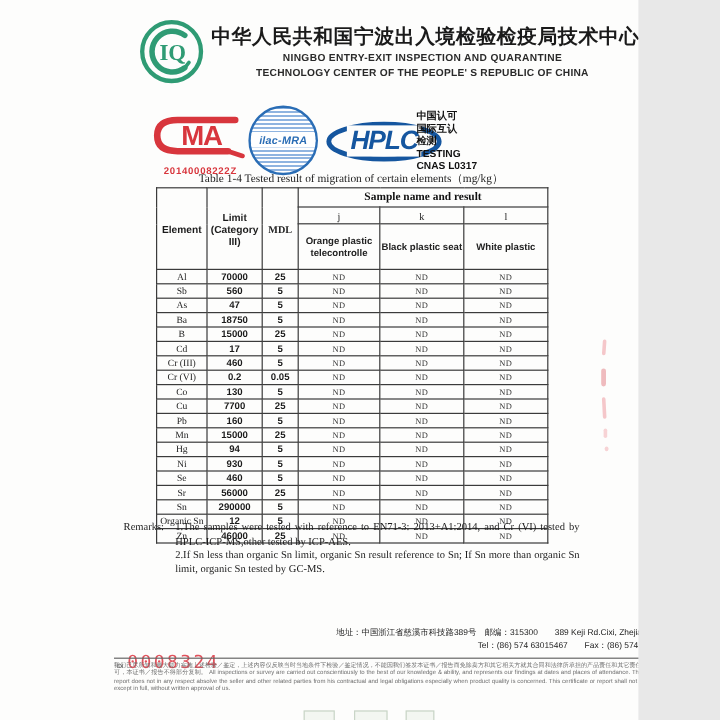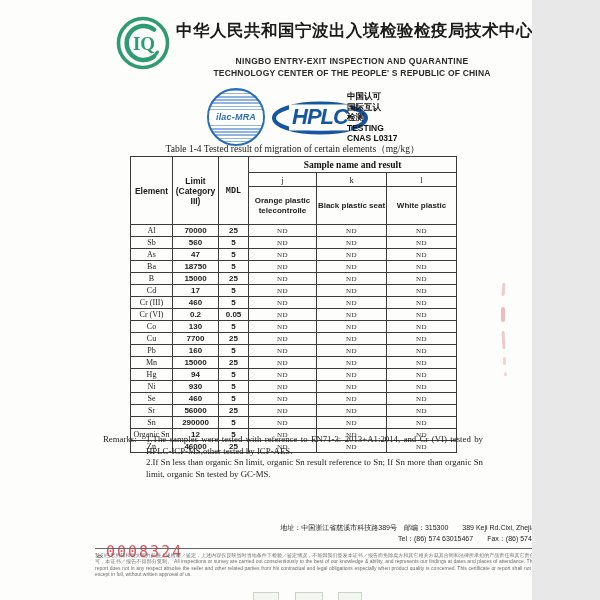--- a/index.html
+++ b/index.html
@@ -3,21 +3,21 @@
 <meta charset="utf-8">
 <style>
   html,body{margin:0;padding:0;background:#e8e8e8;}
   .page{position:relative;width:532px;height:600px;background:#fdfdfc;overflow:hidden;
         font-family:"Liberation Serif",serif;color:#1c1c1c;}
   
   .ciq-logo{position:absolute;left:116px;top:16px;width:54px;height:54px;}
   .org-zh{position:absolute;left:176px;top:20px;width:368px;font-size:16.5px;font-weight:bold;
           letter-spacing:.5px;white-space:nowrap;font-family:"Liberation Sans",sans-serif;color:#1a1a1a;}
   .org-en{position:absolute;left:150px;top:43px;width:404px;text-align:center;
-          font-family:"Liberation Sans",sans-serif;font-weight:bold;color:#2a2a2a;margin-top:13px;}
+          font-family:"Liberation Sans",sans-serif;font-weight:bold;color:#2a2a2a;}
   .org-en .l1{font-size:8.5px;letter-spacing:.3px;}
   .org-en .l2{font-size:8.5px;letter-spacing:.2px;margin-top:2px;}
   
   .cma{position:absolute;left:121px;top:94px;width:92px;text-align:center;}
   .cma-number{font-size:8px;font-weight:bold;color:#d8363d;font-family:"Liberation Sans",sans-serif;
               letter-spacing:.6px;margin-top:1px;}
   .ilac{position:absolute;left:207px;top:88px;width:58px;height:58px;border-radius:50%;
         border:2px solid #2a6db5;box-sizing:border-box;overflow:hidden;
         background:repeating-linear-gradient(0deg,#ffffff 0 1.6px,#8fb4e0 1.6px 3.2px);}
   .ilac-band{position:absolute;left:0;right:0;top:21px;height:12px;background:#fff;
@@ -35,21 +35,21 @@
   .report-meta .row span.lab{display:inline-block;min-width:33px;}
   
   .tbl-title{position:absolute;left:130px;top:143px;width:325px;text-align:center;font-size:9.5px;color:#222;}
   table.results{position:absolute;left:130px;top:156px;width:326px;border-collapse:collapse;
                 table-layout:fixed;background:#fdfdfc;}
   table.results th,table.results td{border:1px solid #3b3b3b;padding:0;text-align:center;
                 vertical-align:middle;overflow:hidden;}
   th.h-el{font-family:"Liberation Sans",sans-serif;font-size:8.5px;color:#1b1b1b;}
   th.h-limit{font-family:"Liberation Sans",sans-serif;font-size:8.5px;line-height:10px;color:#1b1b1b;}
   th.h-limit .sub{font-weight:bold;}
-  th.h-mdl{font-family:Liberation Mono, monospace;font-size:8.5px;color:#1b1b1b;}
+  th.h-mdl{font-family:Liberation Serif, serif;font-size:8.5px;color:#1b1b1b;}
   th.h-sample{font-size:9.5px;height:15px;font-family:"Liberation Serif",serif;color:#111;margin-left:11px;}
   th.h-letter{font-weight:normal;font-size:8.5px;height:13px;}
   th.h-desc{font-family:"Liberation Sans",sans-serif;font-weight:600;font-size:8px;
             line-height:9.5px;height:37px;color:#222;}
   td.c-el{font-size:8px;height:11px;color:#222;}
   td.c-limit,td.c-mdl{font-family:"Liberation Sans",sans-serif;font-weight:bold;font-size:8px;color:#1b1b1b;}
   td.c-res{font-size:7px;letter-spacing:.4px;color:#333;}
   
   .remarks{position:absolute;left:103px;top:434px;width:380px;display:flex;font-size:8.8px;line-height:11.5px;}
   .remarks .lab{flex:0 0 43px;}
@@ -80,20 +80,28 @@
       <path d="M 38 40.5 l 3.5 -4.5" fill="none" stroke="#2f9b74" stroke-width="3" stroke-linecap="round"></path>
       <text x="28" y="34" text-anchor="middle" font-family="Liberation Serif, serif" font-weight="bold" font-size="19" fill="#2f9b74">IQ</text>
     </svg>
   </div>
   <div class="org-zh">中华人民共和国宁波出入境检验检疫局技术中心</div>
   <div class="org-en">
     <div class="l1">NINGBO ENTRY-EXIT INSPECTION AND QUARANTINE</div>
     <div class="l2">TECHNOLOGY CENTER OF THE PEOPLE' S REPUBLIC OF CHINA</div>
   </div>
 
+  <div class="cma">
+    <svg width="86" height="38" viewBox="0 0 86 38">
+      <path d="M 72 6 L 24 6 Q 7 6 7 19 Q 7 32 24 32 L 66 32" fill="none" stroke="#d8363d" stroke-width="5.5" stroke-linecap="round"></path>
+      <path d="M 66 32 L 78 36" fill="none" stroke="#d8363d" stroke-width="4" stroke-linecap="round"></path>
+      <text x="44" y="27" text-anchor="middle" font-family="Liberation Sans, sans-serif" font-weight="bold" font-size="23" fill="#d8363d" letter-spacing="-1">MA</text>
+    </svg>
+    <div class="cma-number">20140008222Z</div>
+  </div>
 
   <div class="ilac">
     <div class="ilac-band">
       <span>ilac-MRA</span>
     </div>
   </div>
 
   <div class="cnas">
     <svg width="100" height="44" viewBox="0 0 100 44">
       <ellipse cx="50" cy="22" rx="46" ry="14.5" fill="none" stroke="#15569f" stroke-width="4"></ellipse>

